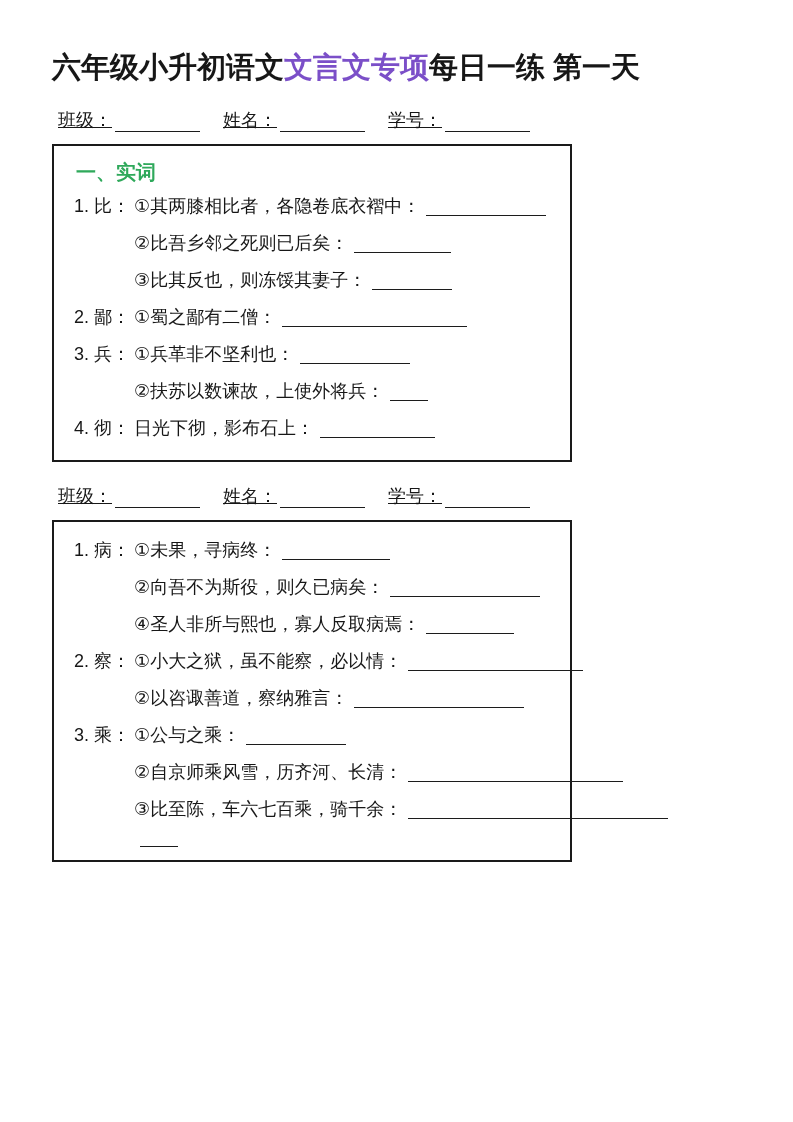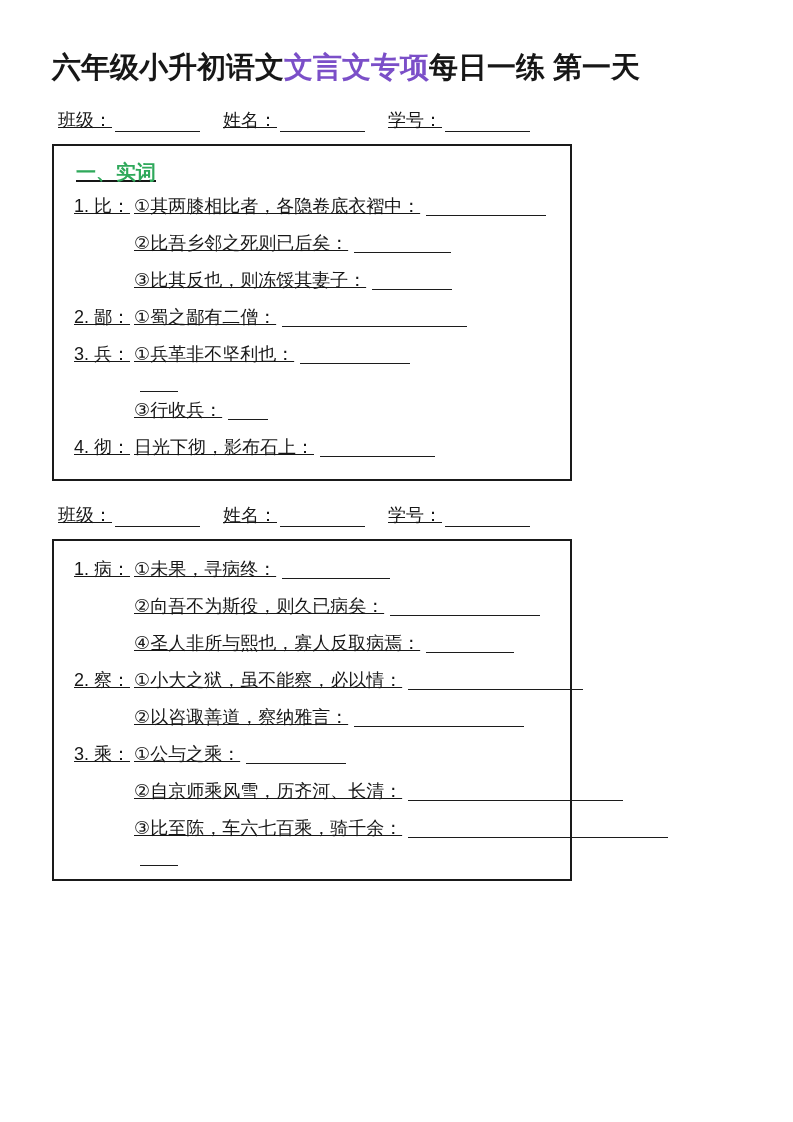--- a/index.html
+++ b/index.html
@@ -33,21 +33,20 @@
   .field-blank {
     display: inline-block;
     width: 85px; height: 20px;
     border-bottom: 1.6px solid #1c1c1c;
     margin-left: 3px;
   }
   .box {
     border: 2px solid #1a1a1a;
     margin-top: 12px;
     padding: 10px 16px 13px 20px;
-    text-decoration: underline;
   }
   .section-header {
     color: var(--sec, #2fa95b);
     font-weight: bold;
     font-size: 20px;
     line-height: 32px;
     margin-left: 2px;
   }
   .row {
     display: flex;
@@ -114,26 +113,22 @@
           <span class="row-text">①蜀之鄙有二僧：</span>
           <span class="blank" style="width: 185px;"></span>
         </div>
         <div class="row">
           <span class="row-label">3. 兵：</span>
           <span class="row-text">①兵革非不坚利也：</span>
           <span class="blank" style="width: 110px;"></span>
         </div>
         <div class="row">
           <span class="row-label"></span>
+          <span class="row-text">②扶苏以数谏故，上使外将兵：</span>
           <span class="blank" style="width: 38px;"></span>
-        </div>
-        <div class="row">
-          <span class="row-label"></span>
-          <span class="row-text">③行收兵：</span>
-          <span class="blank" style="width: 40px;"></span>
         </div>
         <div class="row">
           <span class="row-label">4. 彻：</span>
           <span class="row-text">日光下彻，影布石上：</span>
           <span class="blank" style="width: 115px;"></span>
         </div>
       </div>
   </div>
 
 

